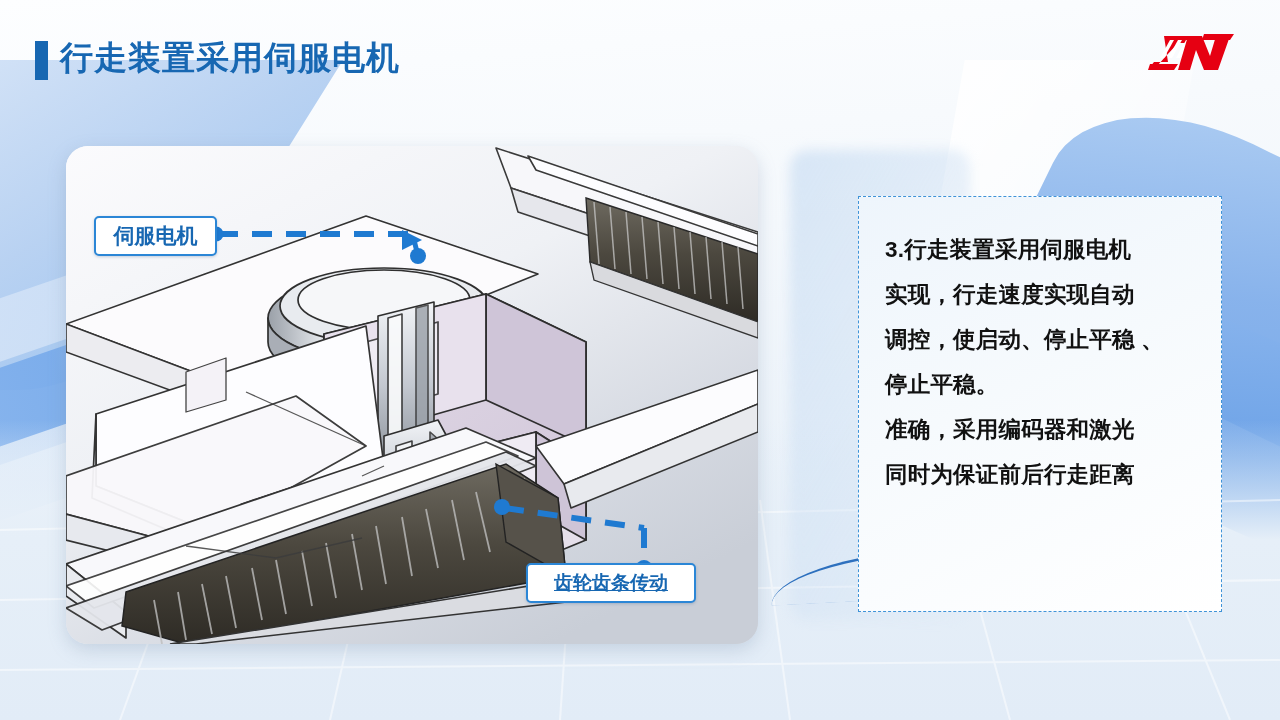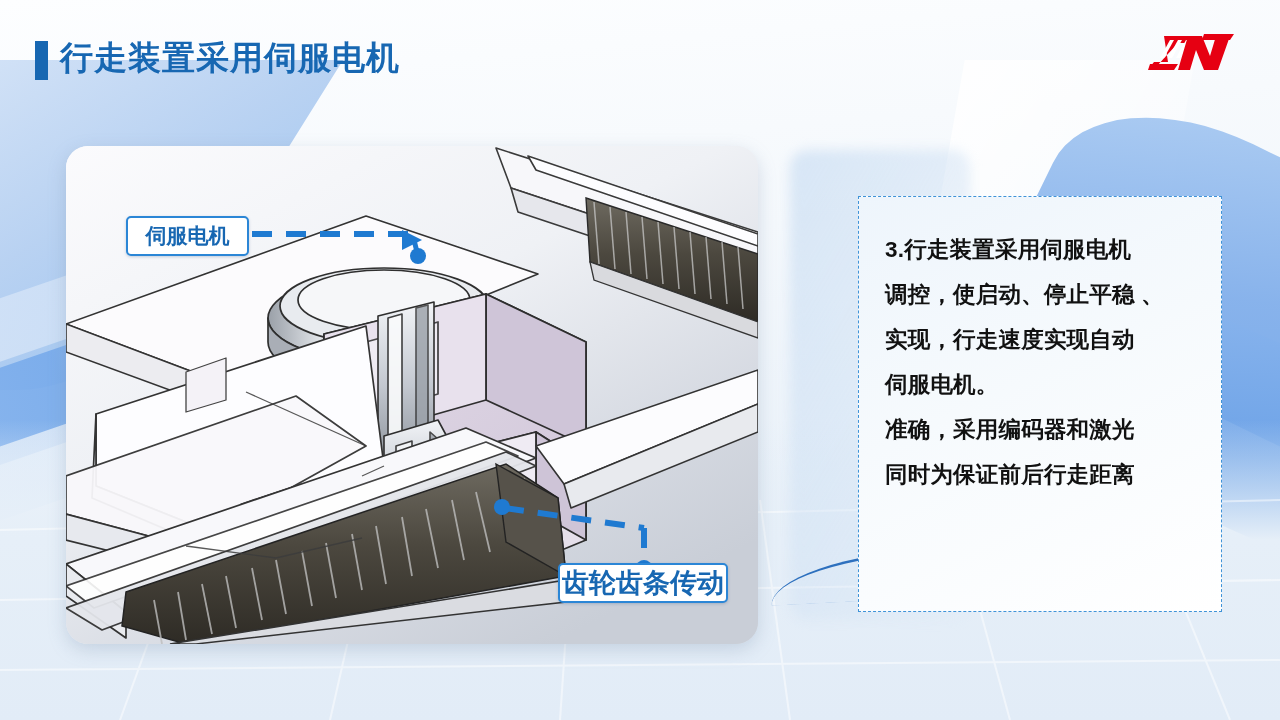--- a/index.html
+++ b/index.html
@@ -101,24 +101,23 @@
     box-shadow:0 6px 18px rgba(120,140,170,.28);
   }
   .cad{position:absolute;inset:0;}
 
   
   .callout{
     position:absolute;background:#ffffff;border:2px solid #2b86d6;border-radius:5px;
     color:#1767b2;font-weight:bold;white-space:nowrap;
     display:flex;align-items:center;justify-content:center;
     box-shadow:0 1px 3px rgba(40,80,130,.25);
-    margin-left:32px;
   }
   #callout-motor{left:94px;top:216px;width:119px;height:36px;font-size:21px;}
-  #callout-rack{left:526px;top:563px;width:166px;height:36px;font-size:27px;}
+  #callout-rack{left:526px;top:563px;width:166px;height:36px;font-size:19px;text-decoration:underline;}
   .leader{position:absolute;pointer-events:none;}
 
   
   .text-panel{
     position:absolute;left:858px;top:196px;width:364px;height:416px;
     border:1.6px dashed #3f93d8;
     background:linear-gradient(155deg,#eef5fc 0%,#f6fafd 45%,#ffffff 100%);
     box-sizing:border-box;
     padding:30px 22px 0 26px;
   }
@@ -367,20 +366,20 @@
       <circle cx="578" cy="422" r="8" fill="#1f7ad1"></circle>
     </svg>
   </div>
 
   <div class="callout" id="callout-motor">伺服电机</div>
 
   <div class="callout" id="callout-rack">齿轮齿条传动</div>
 
   <div class="text-panel">
     <p>3.行走装置采用伺服电机</p>
+    <p>实现，行走速度实现自动</p>
     <p>调控，使启动、停止平稳 、</p>
-    <p>实现，行走速度实现自动</p>
-    <p>伺服电机。</p>
+    <p>停止平稳。</p>
     <p>准确，采用编码器和激光</p>
     <p>同时为保证前后行走距离</p>
   </div>
 
 </div>
 
 </body></html>

